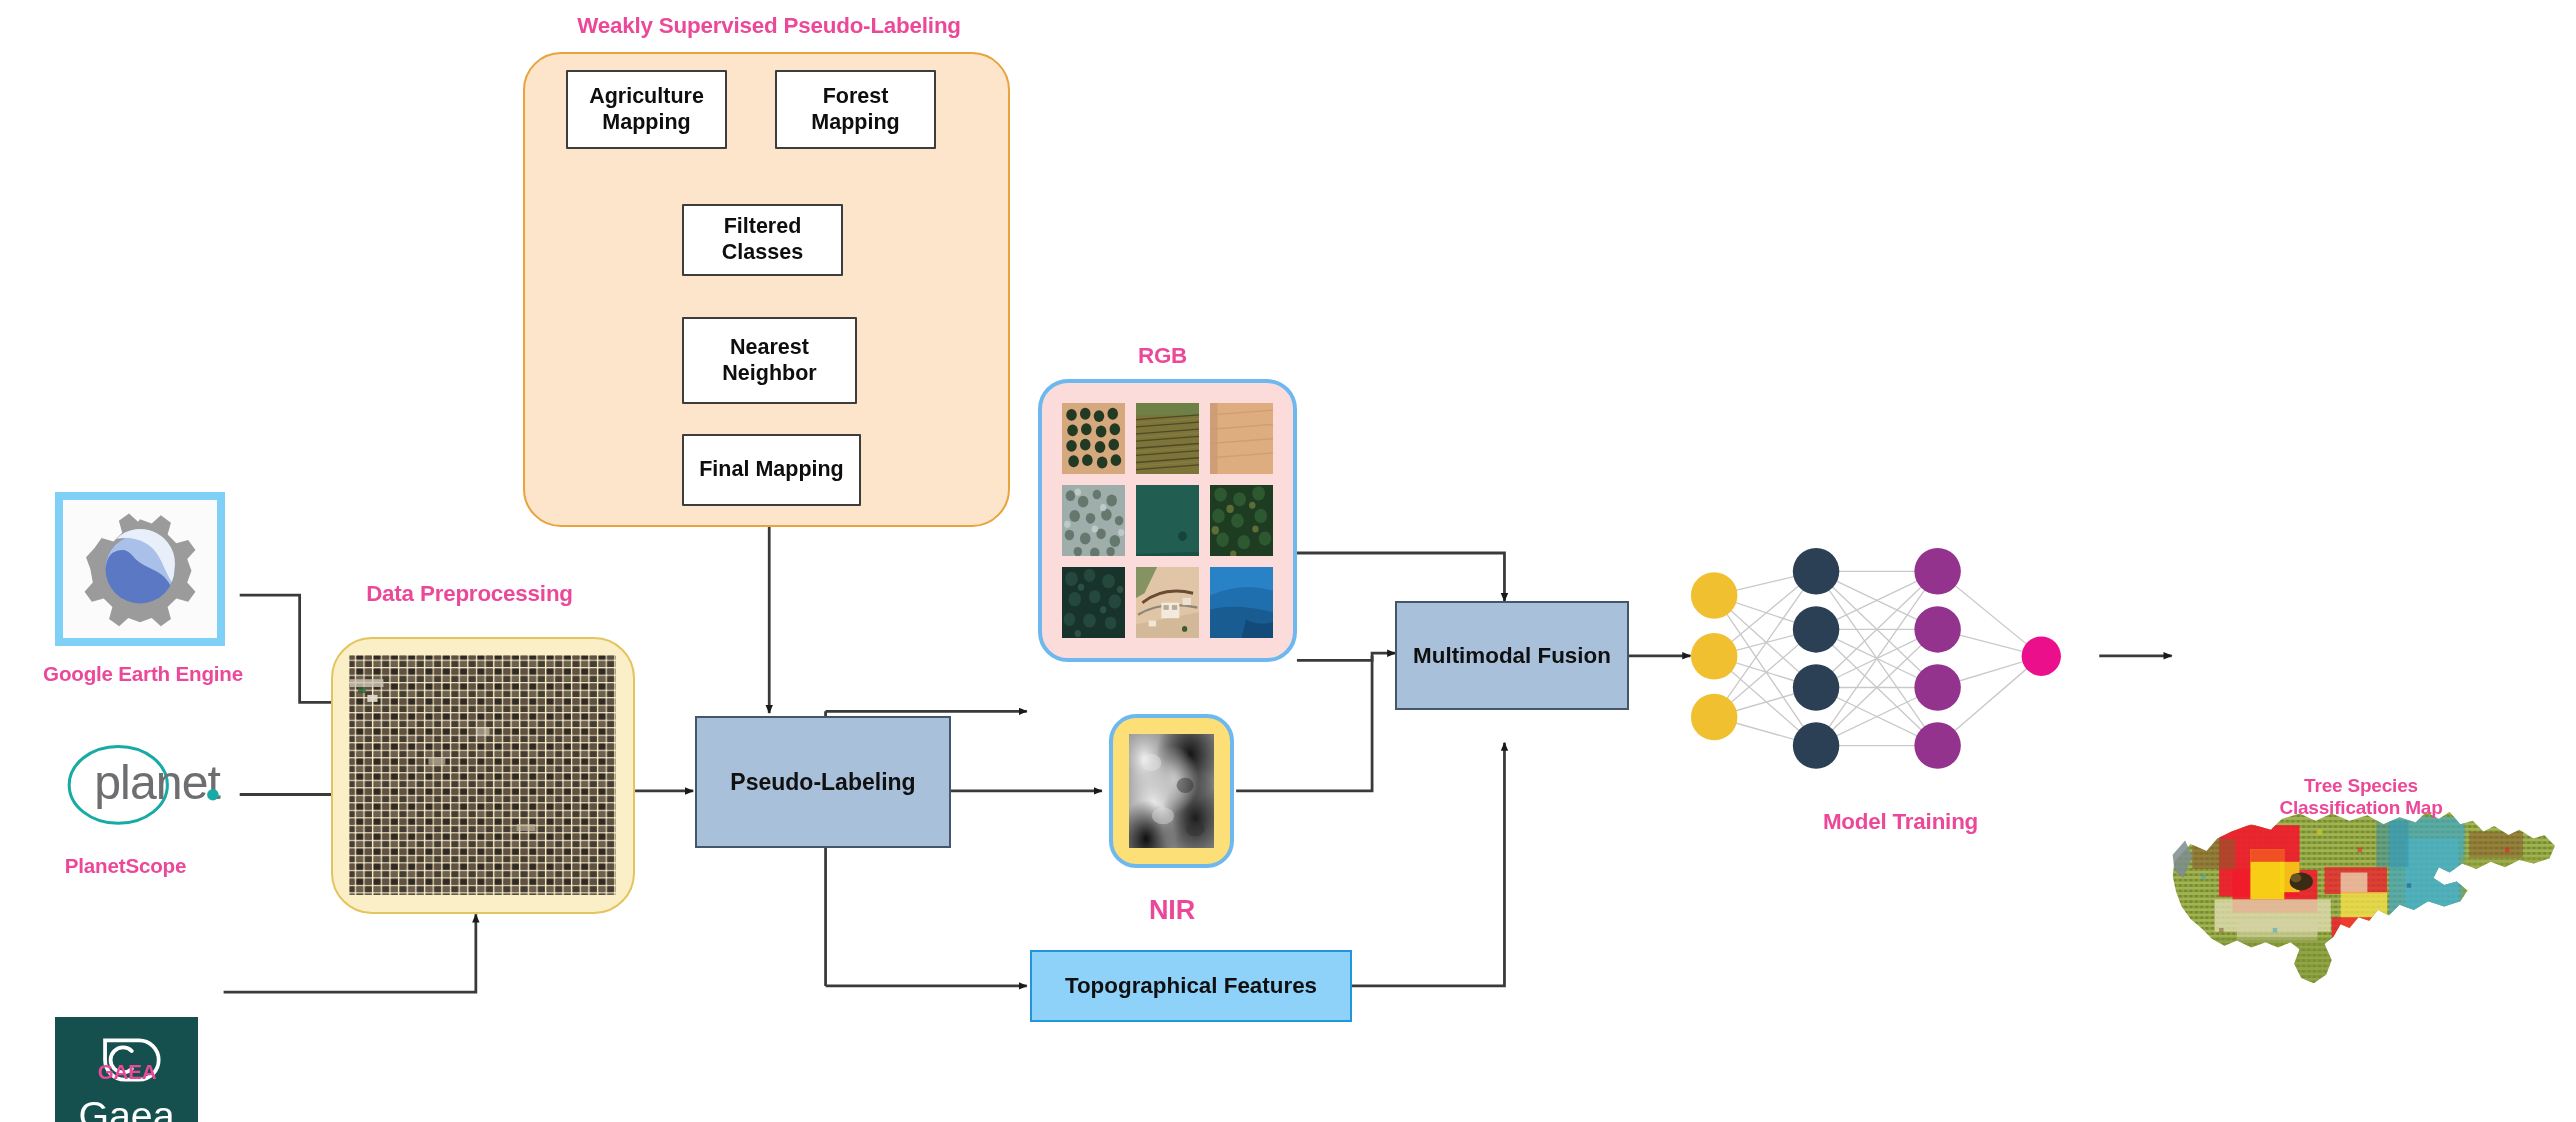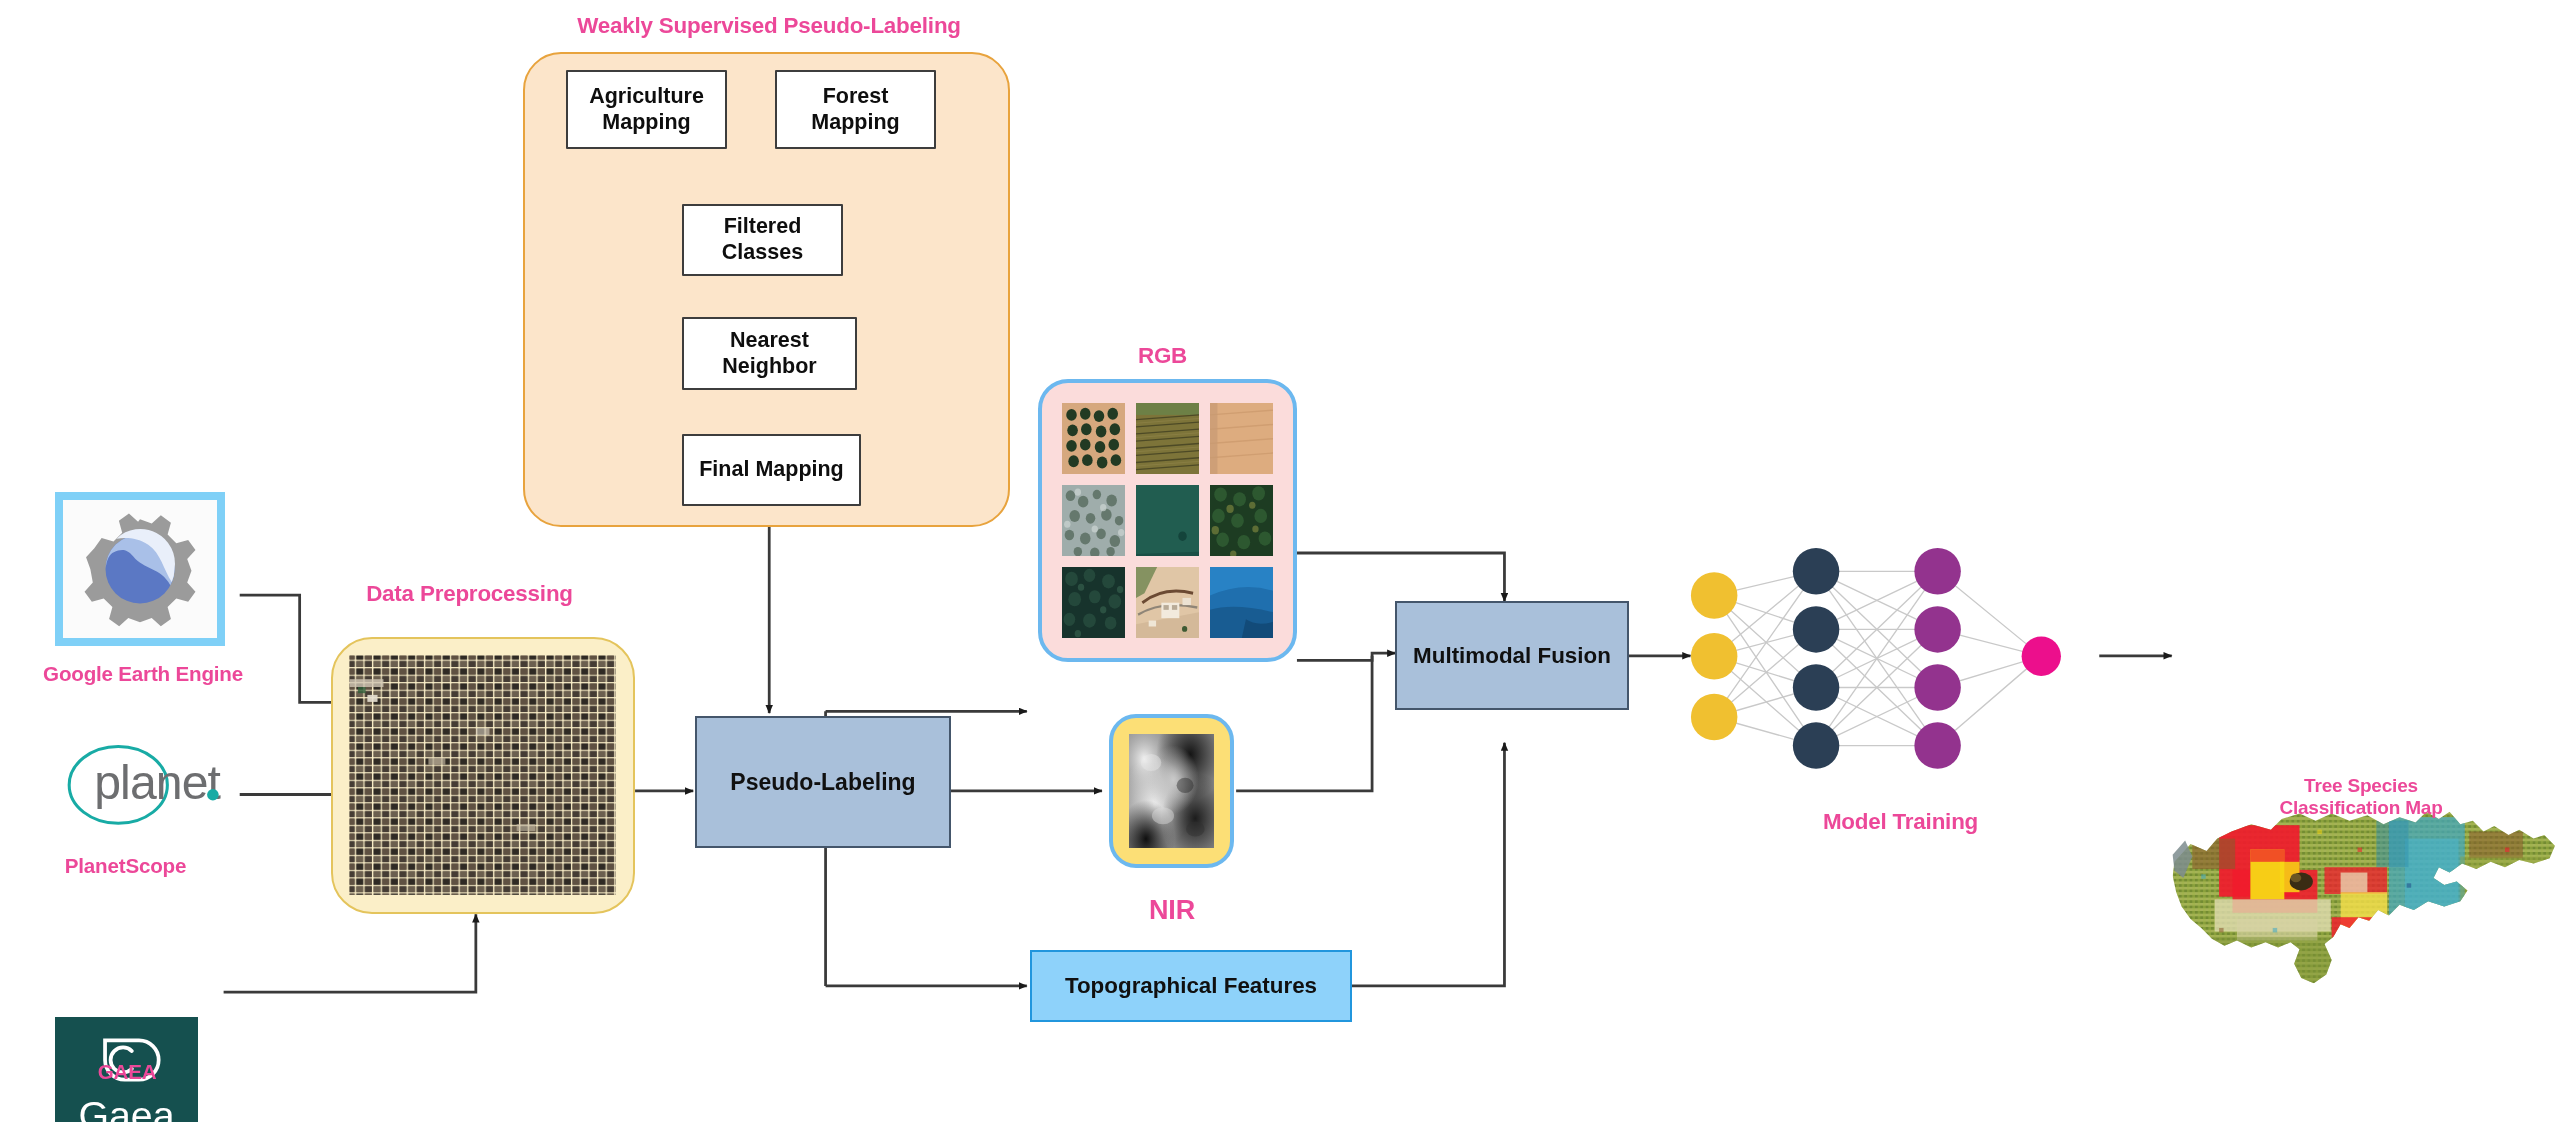--- a/index.html
+++ b/index.html
@@ -127,21 +127,21 @@
 
   <div class="abs wbox" style="left:566px; top:70px; width:161px; height:79px; font-size:21.5px;">Agriculture
 Mapping</div>
 
   <div class="abs wbox" style="left:775px; top:70px; width:161px; height:79px; font-size:21.5px;">Forest
 Mapping</div>
 
   <div class="abs wbox" style="left:682px; top:204px; width:161px; height:72px; font-size:21.5px;">Filtered
 Classes</div>
 
-  <div class="abs wbox" style="left:682px; top:317px; width:175px; height:73px; font-size:21.5px;">Nearest
+  <div class="abs wbox" style="left:682px; top:317px; width:175px; height:87px; font-size:21.5px;">Nearest
 Neighbor</div>
 
   <div class="abs wbox" style="left:682px; top:434px; width:179px; height:72px; font-size:21.5px;">Final Mapping</div>
 
   <div class="abs gee-frame" style="left:55px; top:492px; width:170px; height:154px;">
     <div class="gee-inner">
       <svg viewBox="0 0 100 100" width="100%" height="100%">
         <path fill="#9b9b9b" d="M50 14 l8.5 3.1 6.6-6 7.3 5.3-2.4 8.6 6.3 6.3 8.6-2.4 5.3 7.3-6 6.6 3.1 8.5-3.1 8.5 6 6.6-5.3 7.3-8.6-2.4-6.3 6.3 2.4 8.6-7.3 5.3-6.6-6-8.5 3.1-8.5-3.1-6.6 6-7.3-5.3 2.4-8.6-6.3-6.3-8.6 2.4-5.3-7.3 6-6.6L14 50l-3.1-8.5 6-6.6 5.3-7.3 8.6 2.4 6.3-6.3-2.4-8.6 7.3-5.3 6.6 6z"></path>
         <circle cx="50" cy="50" r="25" fill="#5b78c4"></circle>
         <path d="M25 50a25 25 0 0 1 25-25 25 25 0 0 1 25 25 25 25 0 0 1-3 11.8c-7-13-19-11-27-21-5-6-9-5-14-3-3 1.3-5 4.7-6 12.2z" fill="#a9c0e8"></path>

